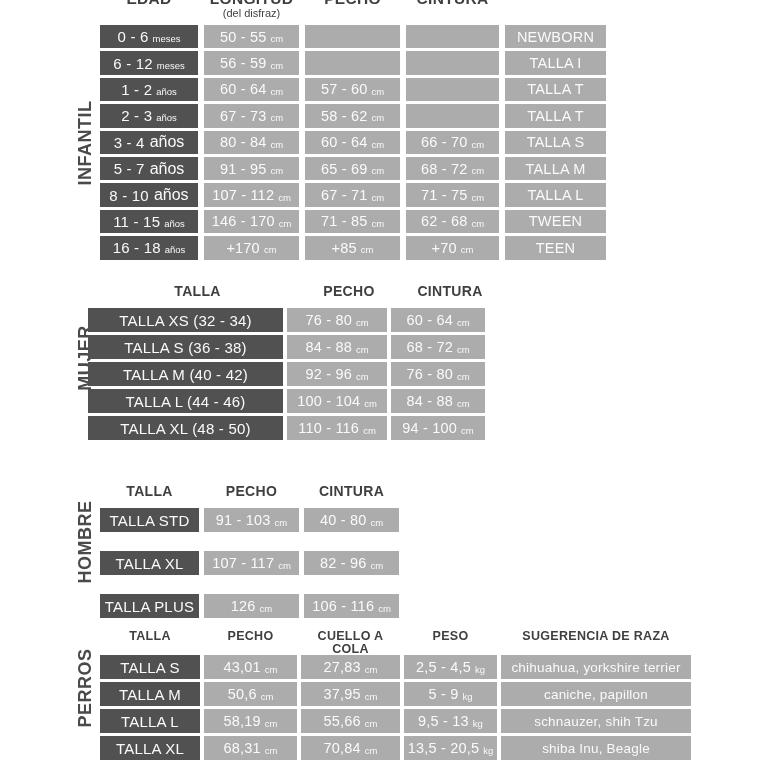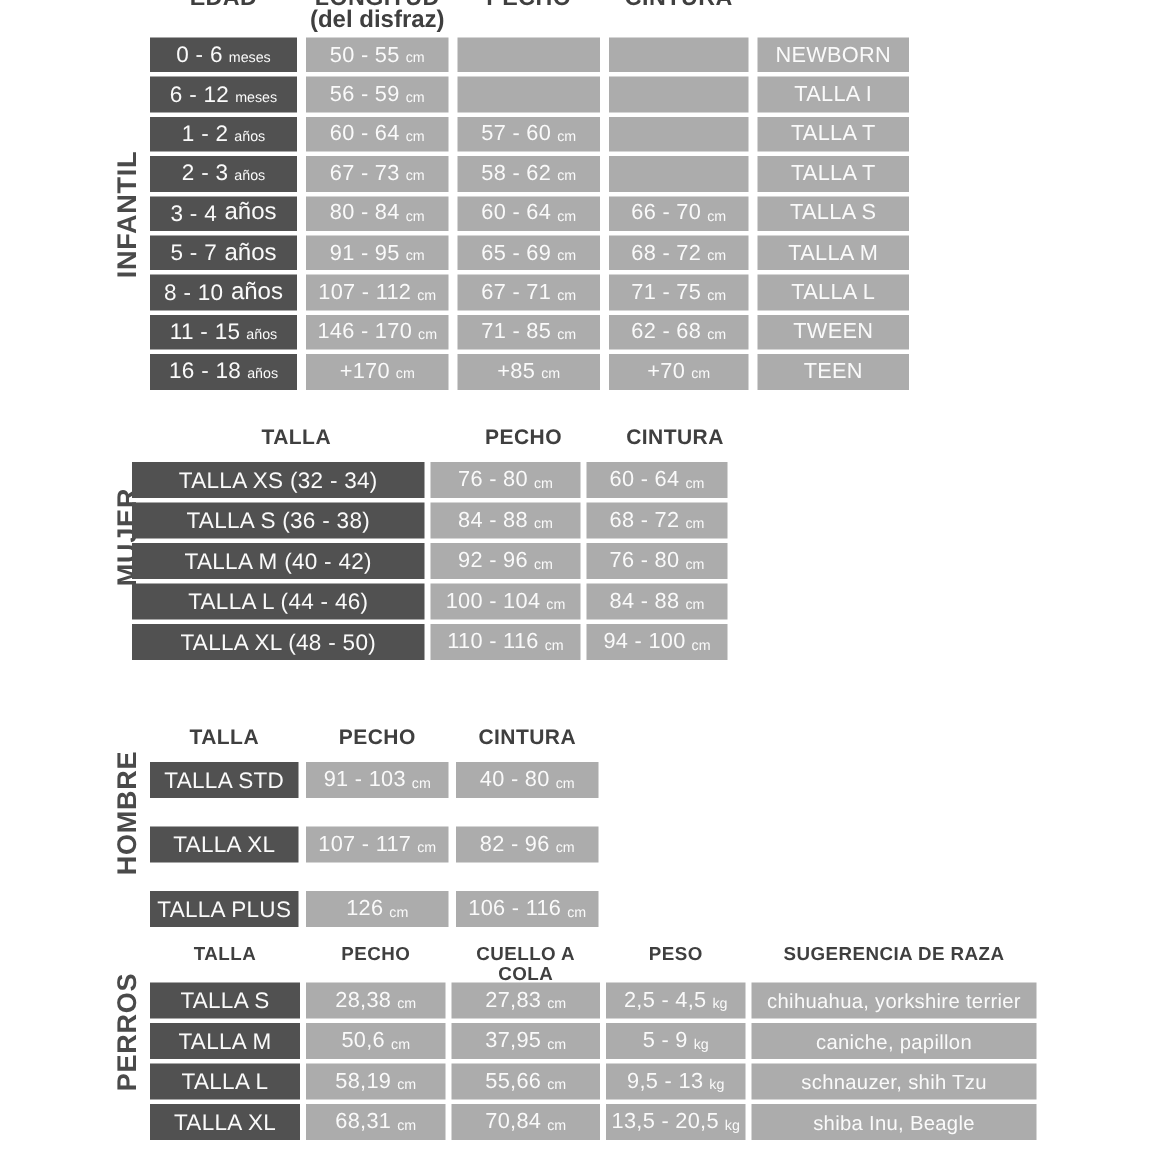--- a/index.html
+++ b/index.html
@@ -22,21 +22,21 @@
   #muj-body{left:88px;top:308px;grid-auto-rows:24px;row-gap:3px;}
   #hom-head{left:100px;top:484px;}
   #hom-body{left:100px;top:508px;grid-auto-rows:24px;row-gap:19px;}
   #per-head{left:100px;top:630px;}
   #per-body{left:100px;top:655px;grid-auto-rows:24px;row-gap:3px;}
 
   
   .hcell{text-align:center;color:var(--header-text);}
   .hlabel{font-weight:700;letter-spacing:.3px;}
   #inf-head .hlabel{font-size:15.5px;line-height:17px;}
-  #inf-head .hsub{font-size:16px;line-height:13px;font-weight:700;}
+  #inf-head .hsub{font-size:11px;line-height:13px;font-weight:400;}
   #muj-head .hlabel,#hom-head .hlabel{font-size:14px;line-height:14px;}
   #per-head .hlabel{font-size:12.5px;line-height:13px;}
 
   
   .cell{
     display:flex;align-items:center;justify-content:center;
     color:var(--cell-text);overflow:hidden;white-space:nowrap;
   }
   .shade-dark{background:var(--cell-dark);}
   .shade-light{background:var(--cell-light);}
@@ -372,21 +372,21 @@
       </div>
       <div class="hcell">
         <div class="hlabel">SUGERENCIA DE RAZA</div>
       </div>
     </div>
   <div class="body-grid" id="per-body">
       <div class="cell shade-dark row-label">
         <div class="val">TALLA S</div>
       </div>
       <div class="cell shade-light">
-        <div class="val">28,38</div>
+        <div class="val">43,01</div>
         <div class="unit">cm</div>
       </div>
       <div class="cell shade-light">
         <div class="val">27,83</div>
         <div class="unit">cm</div>
       </div>
       <div class="cell shade-light">
         <div class="val">2,5 - 4,5</div>
         <div class="unit">kg</div>
       </div>

